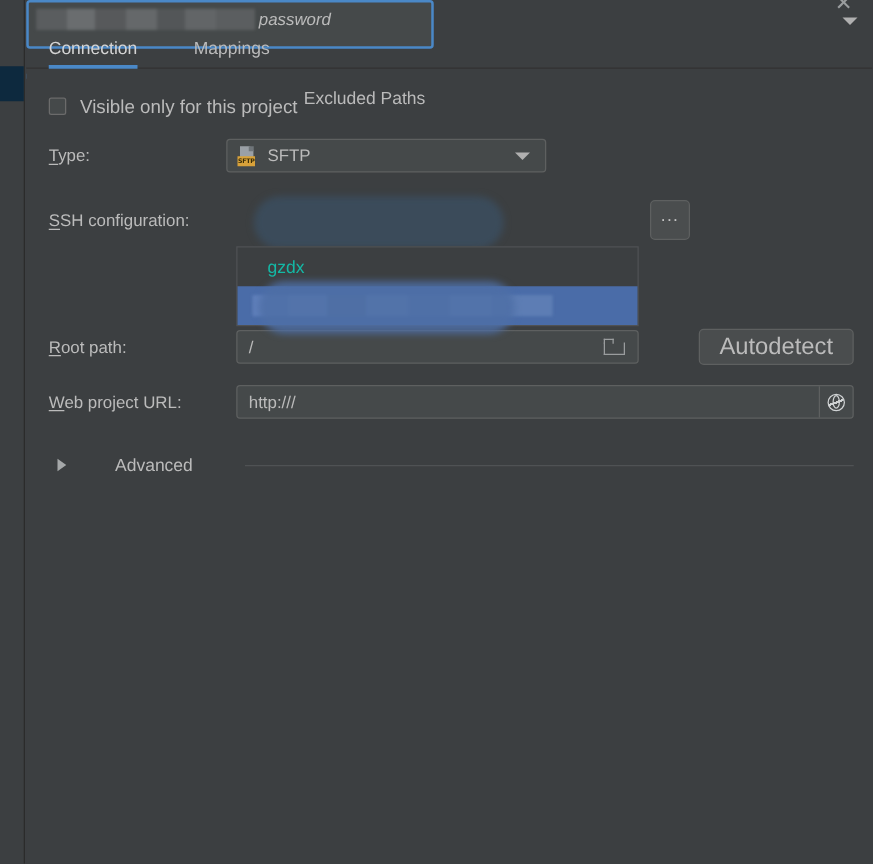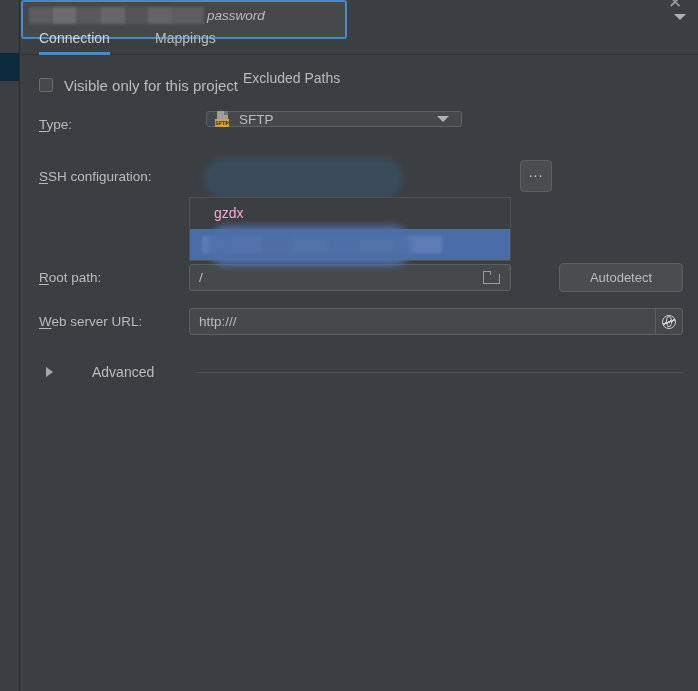--- a/index.html
+++ b/index.html
@@ -144,21 +144,21 @@
   }
   .arrow-down {
     width: 0; height: 0;
     border-left: 6px solid transparent;
     border-right: 6px solid transparent;
     border-top: 6px solid #b0b0b0;
     margin-right: 12px;
   }
 
   
-  #type-combo { left: 185px; top: 111px; width: 256px; height: 16px; cursor: pointer; }
+  #type-combo { left: 160px; top: 111px; width: 256px; height: 27px; cursor: pointer; }
   #sftp-icon {
     position: relative;
     width: 16px; height: 16px;
     margin-left: 8px;
     flex: none;
   }
   #sftp-icon .page {
     position: absolute;
     left: 2px; top: 0;
     width: 11px; height: 13px;
@@ -256,21 +256,21 @@
     background: #3c3f41;
     border: 1px solid #4f5254;
     box-sizing: border-box;
     z-index: 20;
   }
   .popup-item {
     height: 31px;
     line-height: 31px;
     padding-left: 24px;
     font-size: 14px;
-    color: #f9a8d4;
+    color: #14b8a6;
     white-space: nowrap;
     cursor: pointer;
     position: relative;
   }
   .popup-item.selected { background: #4a6ca8; color: #ffffff; }
   #popup-redacted {
     position: absolute;
     left: 12px; top: 7px;
     width: 240px; height: 17px;
     background: linear-gradient(90deg,#5f7fba 0 12%,#7090c4 12% 25%,#56759f 25% 38%,#6b8bbd 38% 52%,#5b7bb0 52% 66%,#6e8ec0 66% 80%,#5d7db4 80% 100%);
@@ -313,21 +313,21 @@
   
   #autodetect-btn {
     position: absolute;
     left: 538px; top: 263px;
     width: 124px; height: 29px;
     background: #4a4d4e;
     border: 1px solid #5e6060;
     border-radius: 4px;
     box-sizing: border-box;
     color: #bbbbbb;
-    font-size: 13px;
+    font-size: 19px;
     line-height: 27px;
     text-align: center;
     cursor: pointer;
     user-select: none;
   }
 
   
   #web-field { left: 168px; top: 308px; width: 494px; height: 27px; }
   #globe-btn {
     width: 26px; height: 25px;
@@ -457,21 +457,21 @@
   <div class="field" id="root-field">
     <div class="field-text">/</div>
     <div id="folder-icon">
       <div class="ftab"></div>
       <div class="fbody"></div>
     </div>
   </div>
 
   <div id="autodetect-btn">Autodetect</div>
 
-  <div class="row-label" style="left:18px; top:314px;"><span class="mnem">W</span><span>eb server URL:</span></div>
+  <div class="row-label" style="left:18px; top:314px;"><span class="mnem">W</span><span>eb project URL:</span></div>
 
   <div class="field" id="web-field">
     <div class="field-text">http:///</div>
     <div id="globe-btn">
       <div class="globe"></div>
     </div>
   </div>
 
   <div id="advanced-row">
     <div id="adv-triangle"></div>

